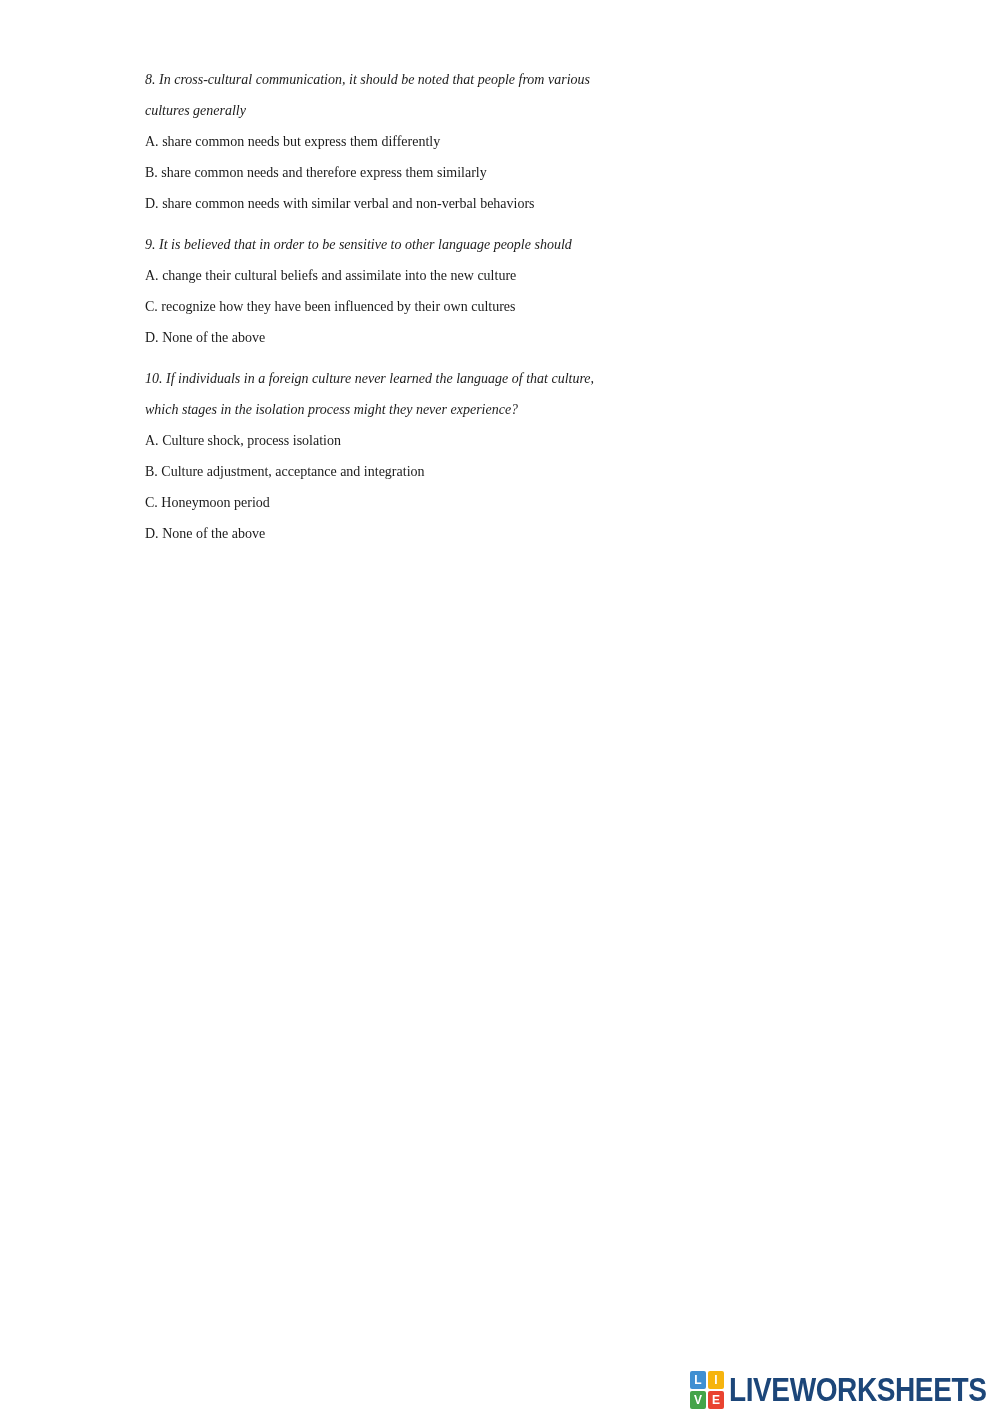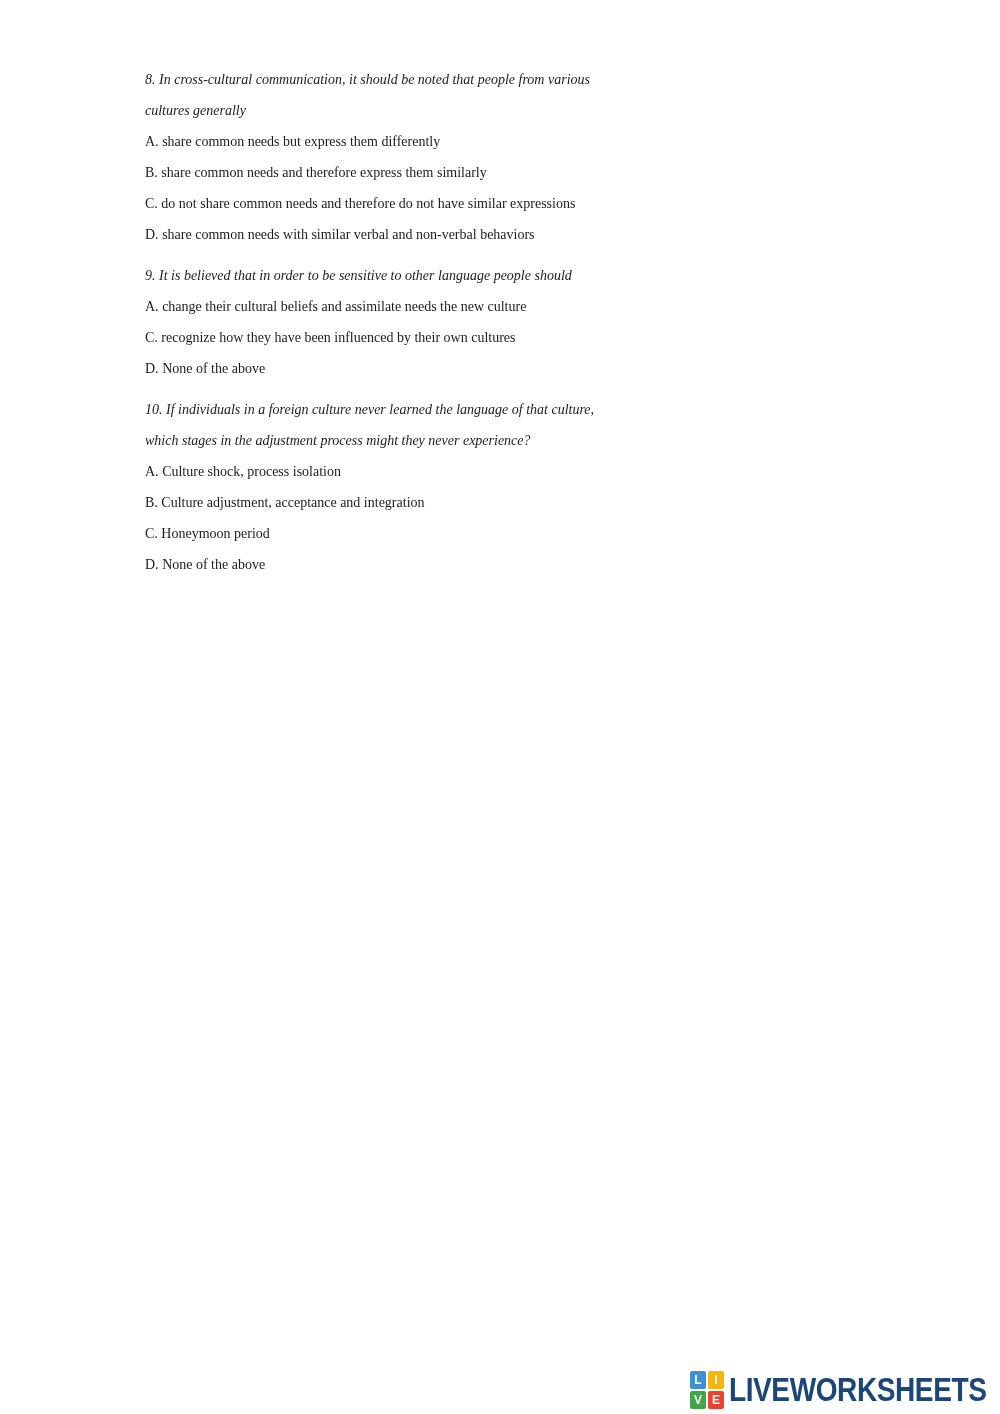--- a/index.html
+++ b/index.html
@@ -72,34 +72,33 @@
 </head>
 <body>
 
 <div class="content">
 
   <section class="question">
     <p class="stem"><span class="qnum">8.</span> <span class="stem-text">In cross-cultural communication, it should be noted that people from various
 cultures generally</span></p>
     <p class="option"><span>A.</span> <span>share common needs but express them differently</span></p>
     <p class="option"><span>B.</span> <span>share common needs and therefore express them similarly</span></p>
-    <p class="option"><span>C.</span> <span>do not share common needs and therefore do not have similar expressions</span></p>
     <p class="option"><span>D.</span> <span>share common needs with similar verbal and non-verbal behaviors</span></p>
   </section>
 
   <section class="question">
     <p class="stem"><span class="qnum">9.</span> <span class="stem-text">It is believed that in order to be sensitive to other language people should</span></p>
-    <p class="option"><span>A.</span> <span>change their cultural beliefs and assimilate needs the new culture</span></p>
+    <p class="option"><span>A.</span> <span>change their cultural beliefs and assimilate into the new culture</span></p>
     <p class="option"><span>C.</span> <span>recognize how they have been influenced by their own cultures</span></p>
     <p class="option"><span>D.</span> <span>None of the above</span></p>
   </section>
 
   <section class="question">
     <p class="stem"><span class="qnum">10.</span> <span class="stem-text">If individuals in a foreign culture never learned the language of that culture,
-which stages in the adjustment process might they never experience?</span></p>
+which stages in the isolation process might they never experience?</span></p>
     <p class="option"><span>A.</span> <span>Culture shock, process isolation</span></p>
     <p class="option"><span>B.</span> <span>Culture adjustment, acceptance and integration</span></p>
     <p class="option"><span>C.</span> <span>Honeymoon period</span></p>
     <p class="option"><span>D.</span> <span>None of the above</span></p>
   </section>
 
 </div>
 
 <div class="footer">
   <span class="logo-grid">

